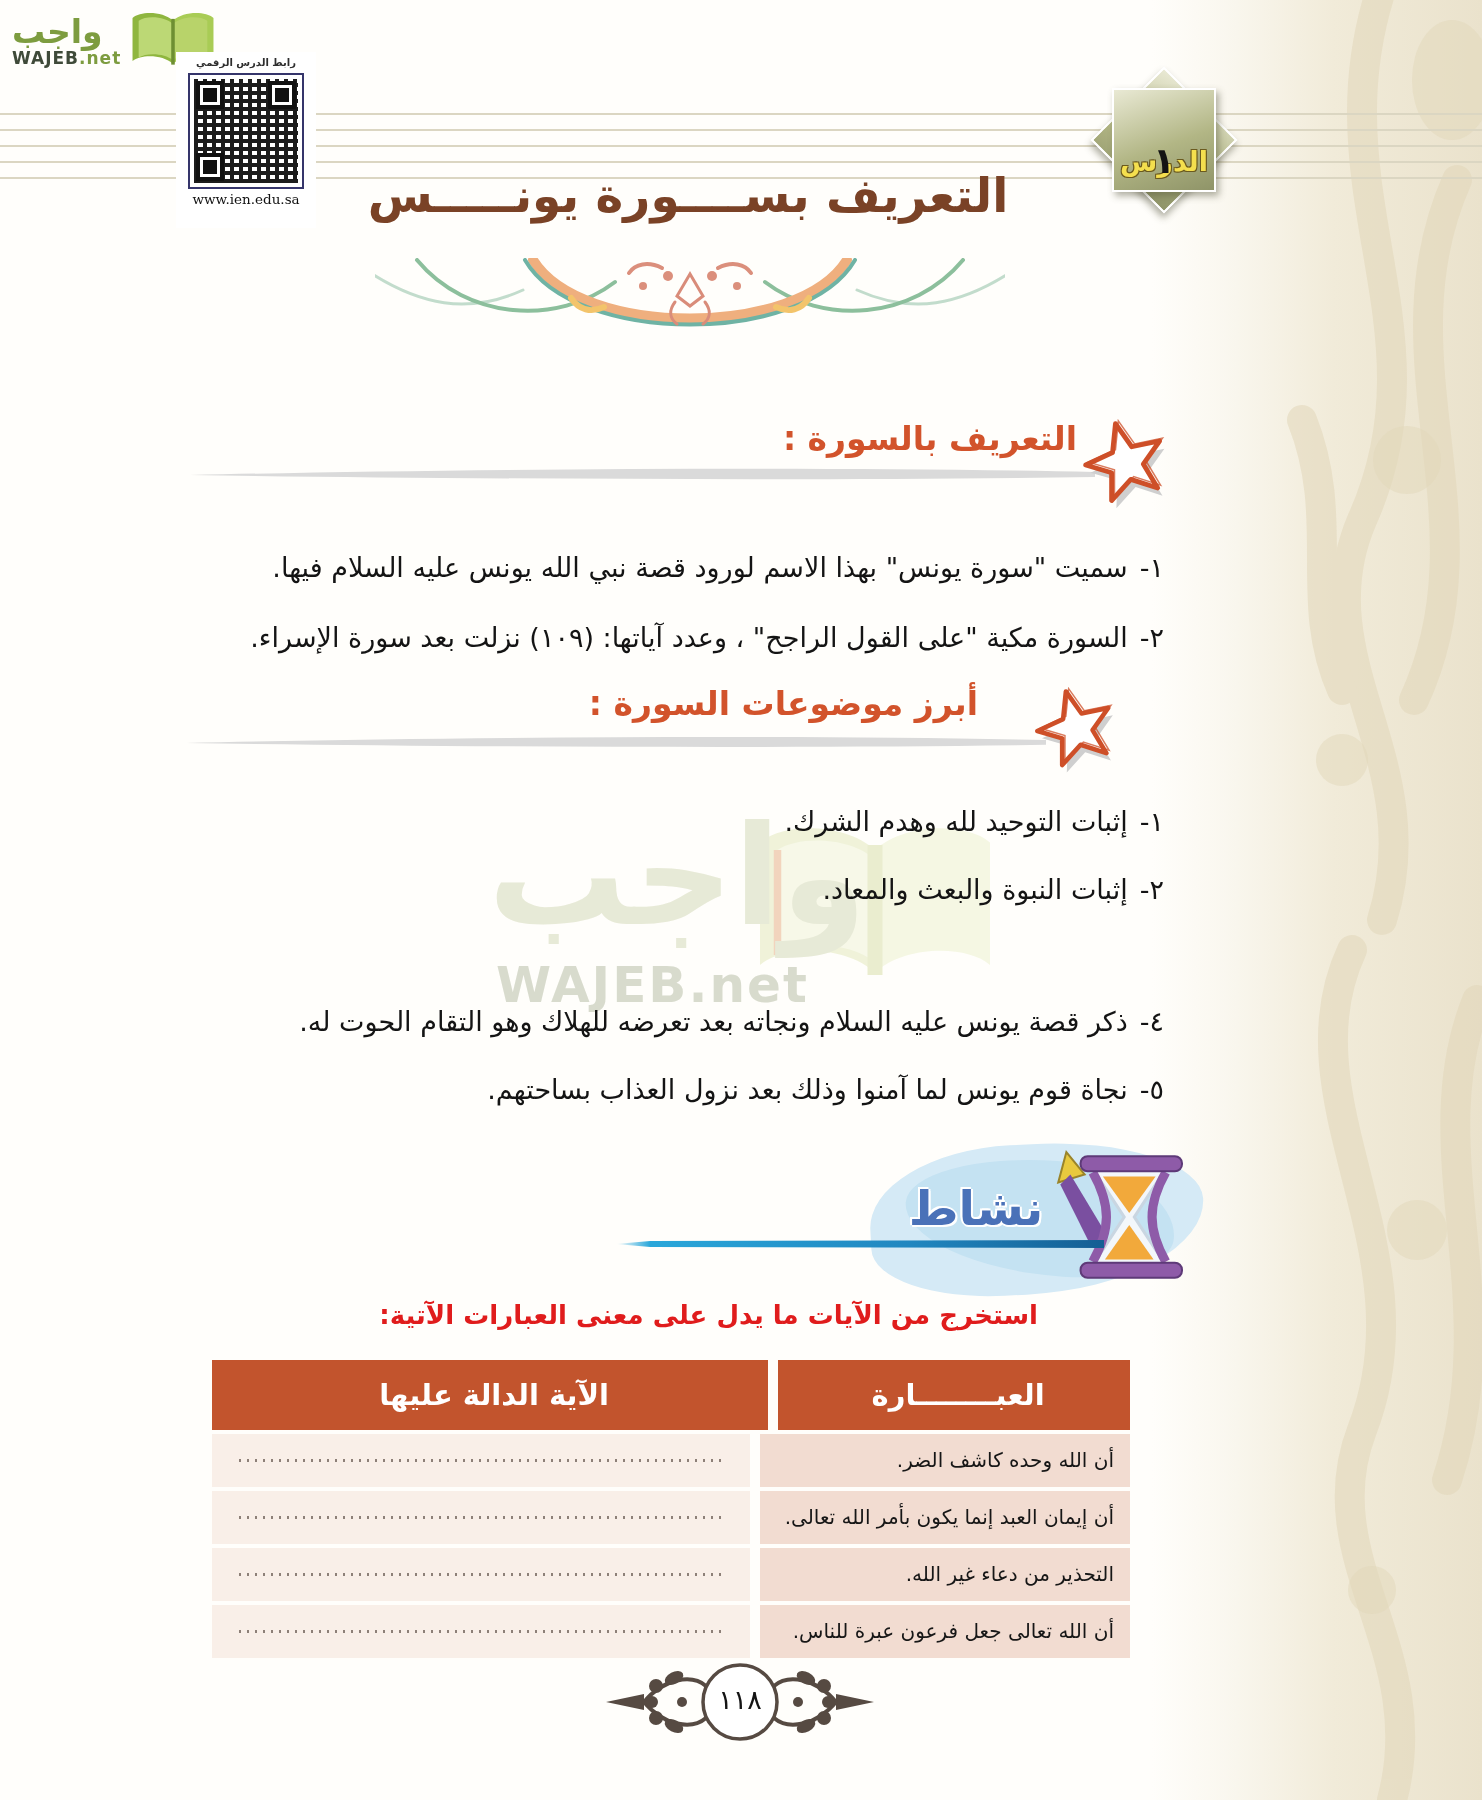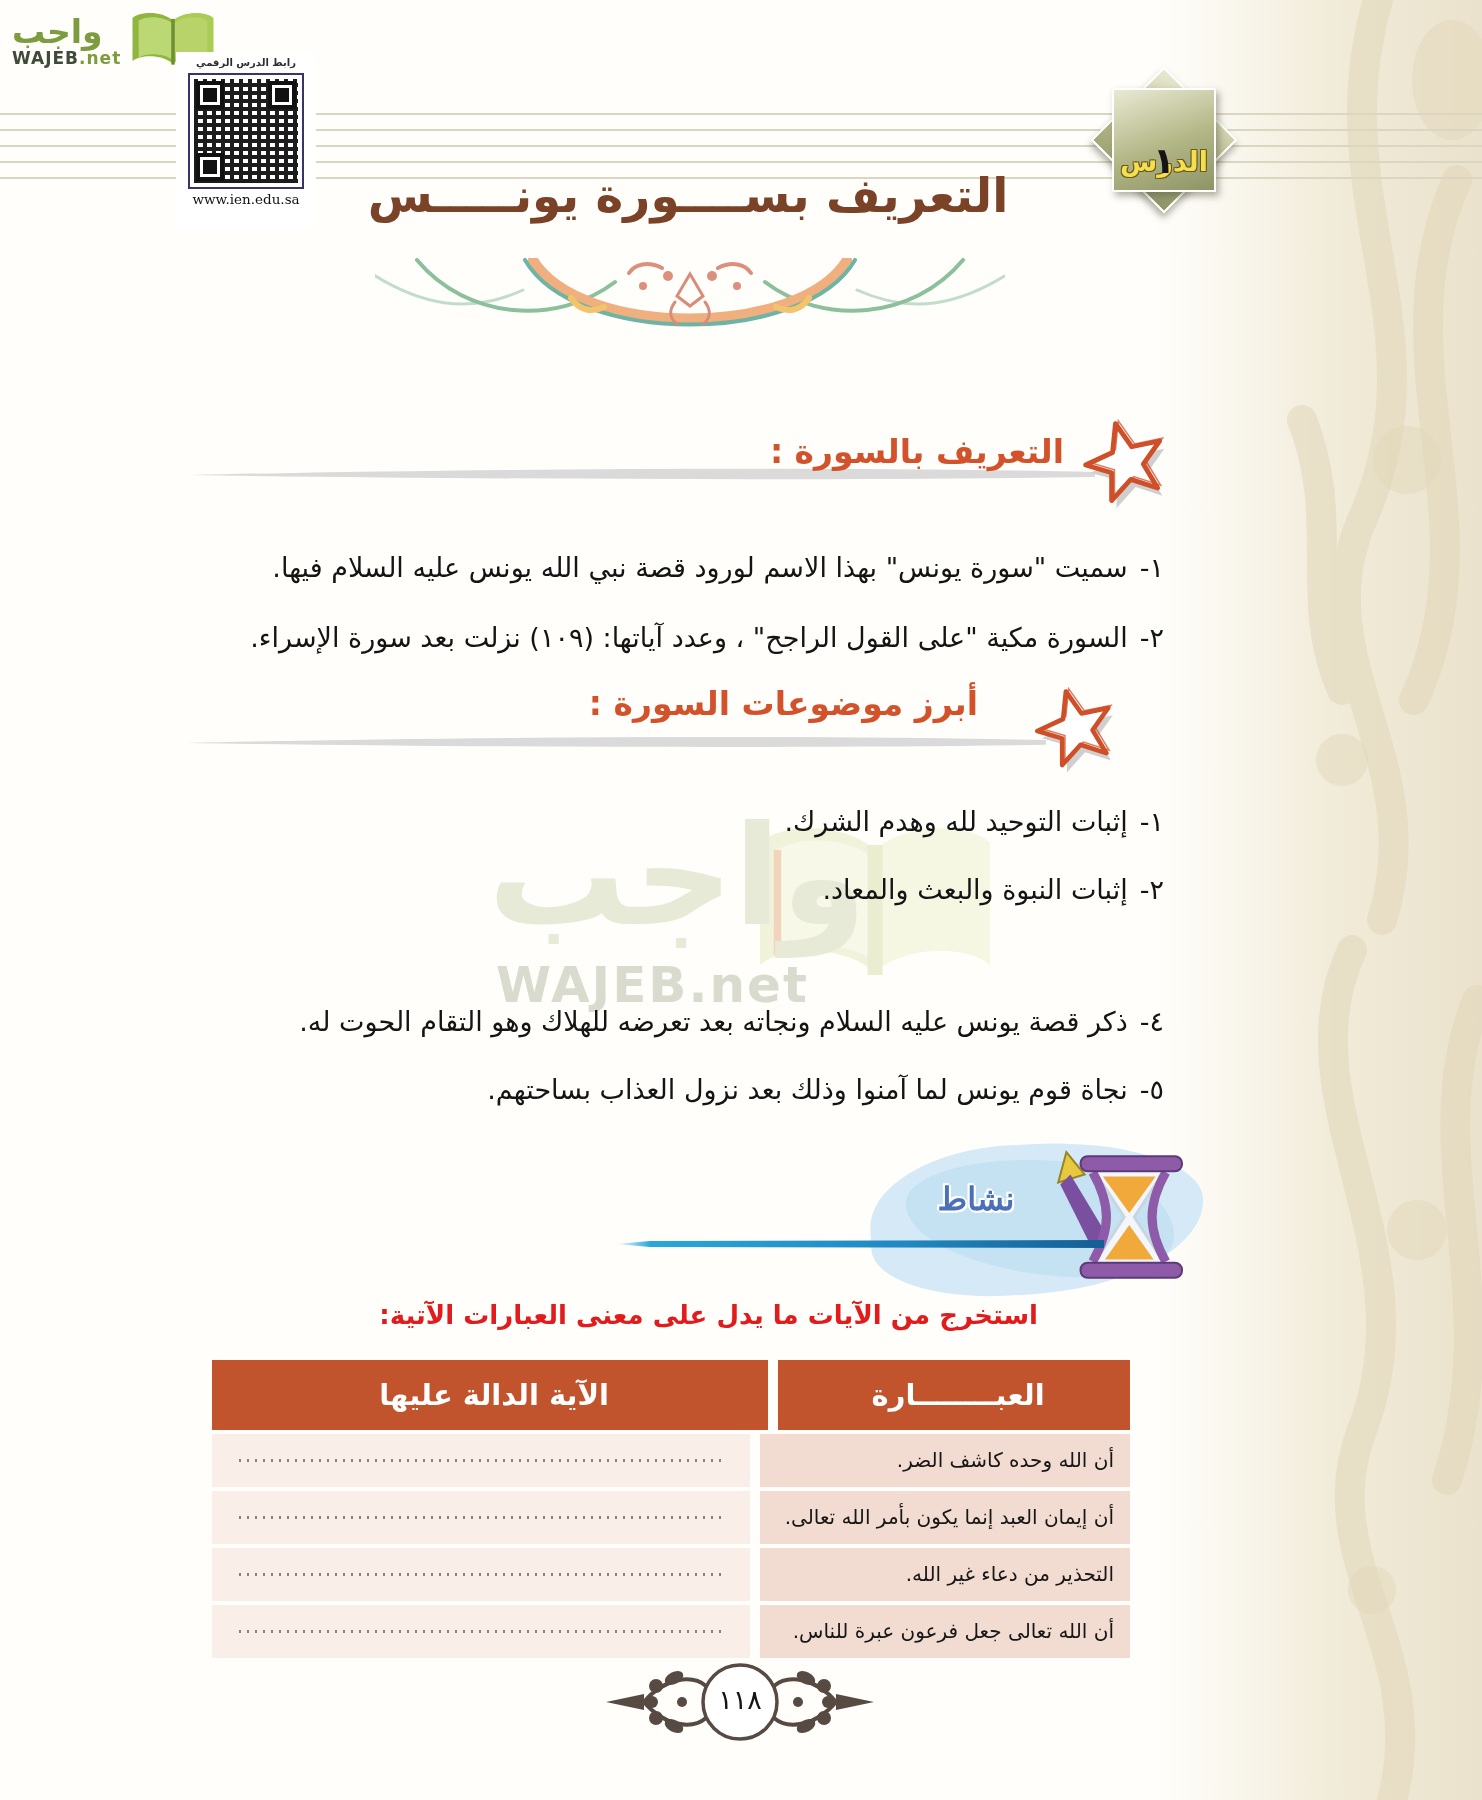--- a/index.html
+++ b/index.html
@@ -53,23 +53,23 @@
   
   .wm{position:absolute; left:488px; top:790px; width:520px; height:230px; opacity:.55; z-index:2;}
   .wm-ar{position:absolute; left:0; top:18px; font-size:138px; font-weight:bold; color:#D5DABA; line-height:1; direction:rtl;}
   .wm-en{position:absolute; left:8px; top:166px; font-size:50px; font-weight:bold; color:#BAC0A9; letter-spacing:2px; direction:ltr;}
   .wm-book{position:absolute; left:262px; top:2px;}
   
   .splash{position:absolute; left:870px; top:1144px; width:334px; height:150px; background:#D5EAF6;
      border-radius:46% 54% 58% 42% / 55% 45% 62% 38%; transform:rotate(-3deg); z-index:3;}
   .splash2{position:absolute; left:905px; top:1160px; width:270px; height:115px; background:#C4E2F2;
      border-radius:55% 45% 40% 60% / 45% 60% 40% 55%; transform:rotate(4deg); z-index:3;}
-  .activity-word{position:absolute; left:896px; top:1180px; width:160px; text-align:center; font-size:32px; font-weight:bold;
+  .activity-word{position:absolute; left:896px; top:1180px; width:160px; text-align:center; font-size:48px; font-weight:bold;
      color:#4A71B8; z-index:5;
-     text-shadow:2px 0 0 #fff,-2px 0 0 #fff,0 2px 0 #fff,0 -2px 0 #fff,2px 2px 0 #fff,-2px -2px 0 #fff;font-family:Liberation Serif, serif;}
+     text-shadow:2px 0 0 #fff,-2px 0 0 #fff,0 2px 0 #fff,0 -2px 0 #fff,2px 2px 0 #fff,-2px -2px 0 #fff;}
   .hourglass{position:absolute; left:1032px; top:1146px; z-index:4;}
   .act-line{position:absolute; left:616px; top:1240px; width:488px; height:8px; z-index:4;
      background:linear-gradient(90deg,rgba(42,167,218,0) 0%,#2AA7DA 7%,#2187C0 60%,#145E93 100%);
      clip-path:polygon(0 50%,7% 12%,100% 0,100% 100%,7% 88%);}
   .instruction{position:absolute; right:444px; top:1300px; font-size:26px; font-weight:bold; color:#E01C1C; z-index:4; white-space:nowrap;}
   
   .tbl{position:absolute; left:212px; top:1360px; width:918px; z-index:4; direction:rtl;}
   .trow{display:flex; gap:10px; margin-bottom:4px;}
   .col-a{width:350px;} .col-b{width:558px;}
   .th{background:#C2542D; color:#fff; font-weight:bold; font-size:29px; height:70px;
@@ -172,21 +172,21 @@
   </svg>
 
   <svg class="star" style="left:1078px; top:402px" width="96" height="126" viewBox="0 0 100 120">
     <polygon points="44,25 61,49 90,43 73,67 88,92 60,83 40,105 41,76 13,68 41,55" fill="#CFCFCF"></polygon>
     <polygon points="39,17 56,41 85,35 68,59 83,84 55,75 35,97 35,68 8,60 36,47" fill="#FFFFFF" stroke="#CE4F28" stroke-width="5" stroke-linejoin="round"></polygon>
     <polygon points="39,17 56,41 85,35 68,59 83,84 55,75 35,97 35,68 8,60 36,47" fill="none" stroke="#CE4F28" stroke-width="1.6" transform="translate(3,-3)" opacity=".75"></polygon>
   </svg>
   <svg class="swoosh" style="left:190px; top:466px" width="905" height="16" viewBox="0 0 905 16">
     <path d="M0,9 C260,3 640,0 905,6 L905,11 C640,15 260,13 0,9 Z" fill="#DADADA"></path>
   </svg>
-  <h2 class="sec-heading" style="right:402px; top:416px; margin:16px">التعريف بالسورة :</h2>
+  <h2 class="sec-heading" style="right:402px; top:416px; margin:3px">التعريف بالسورة :</h2>
 
   <div class="pt" style="top:552px">
     <span class="num">١-</span><span>سميت "سورة يونس" بهذا الاسم لورود قصة نبي الله يونس عليه السلام فيها.</span>
   </div>
   <div class="pt" style="top:622px">
     <span class="num">٢-</span><span>السورة مكية "على القول الراجح" ، وعدد آياتها: (١٠٩) نزلت بعد سورة الإسراء.</span>
   </div>
 
   <svg class="star" style="left:1030px; top:670px" width="92" height="122" viewBox="0 0 100 120">
     <polygon points="44,25 61,49 90,43 73,67 88,92 60,83 40,105 41,76 13,68 41,55" fill="#CFCFCF"></polygon>

